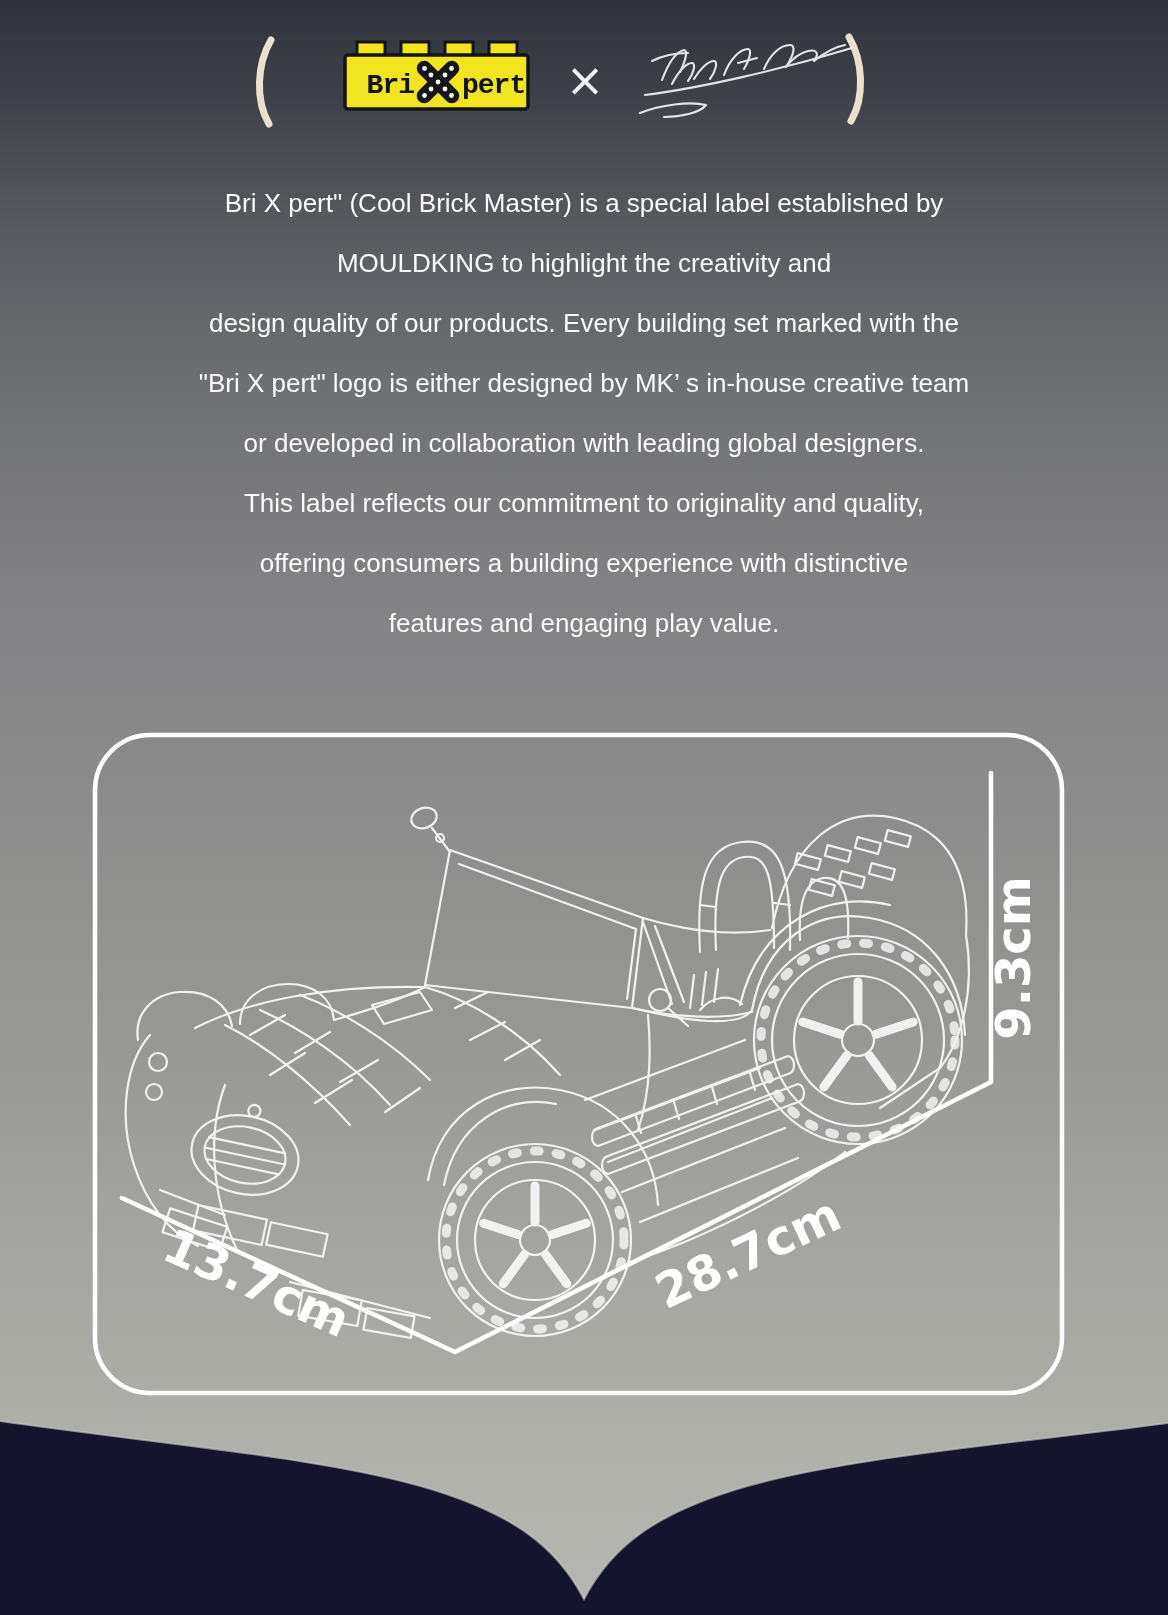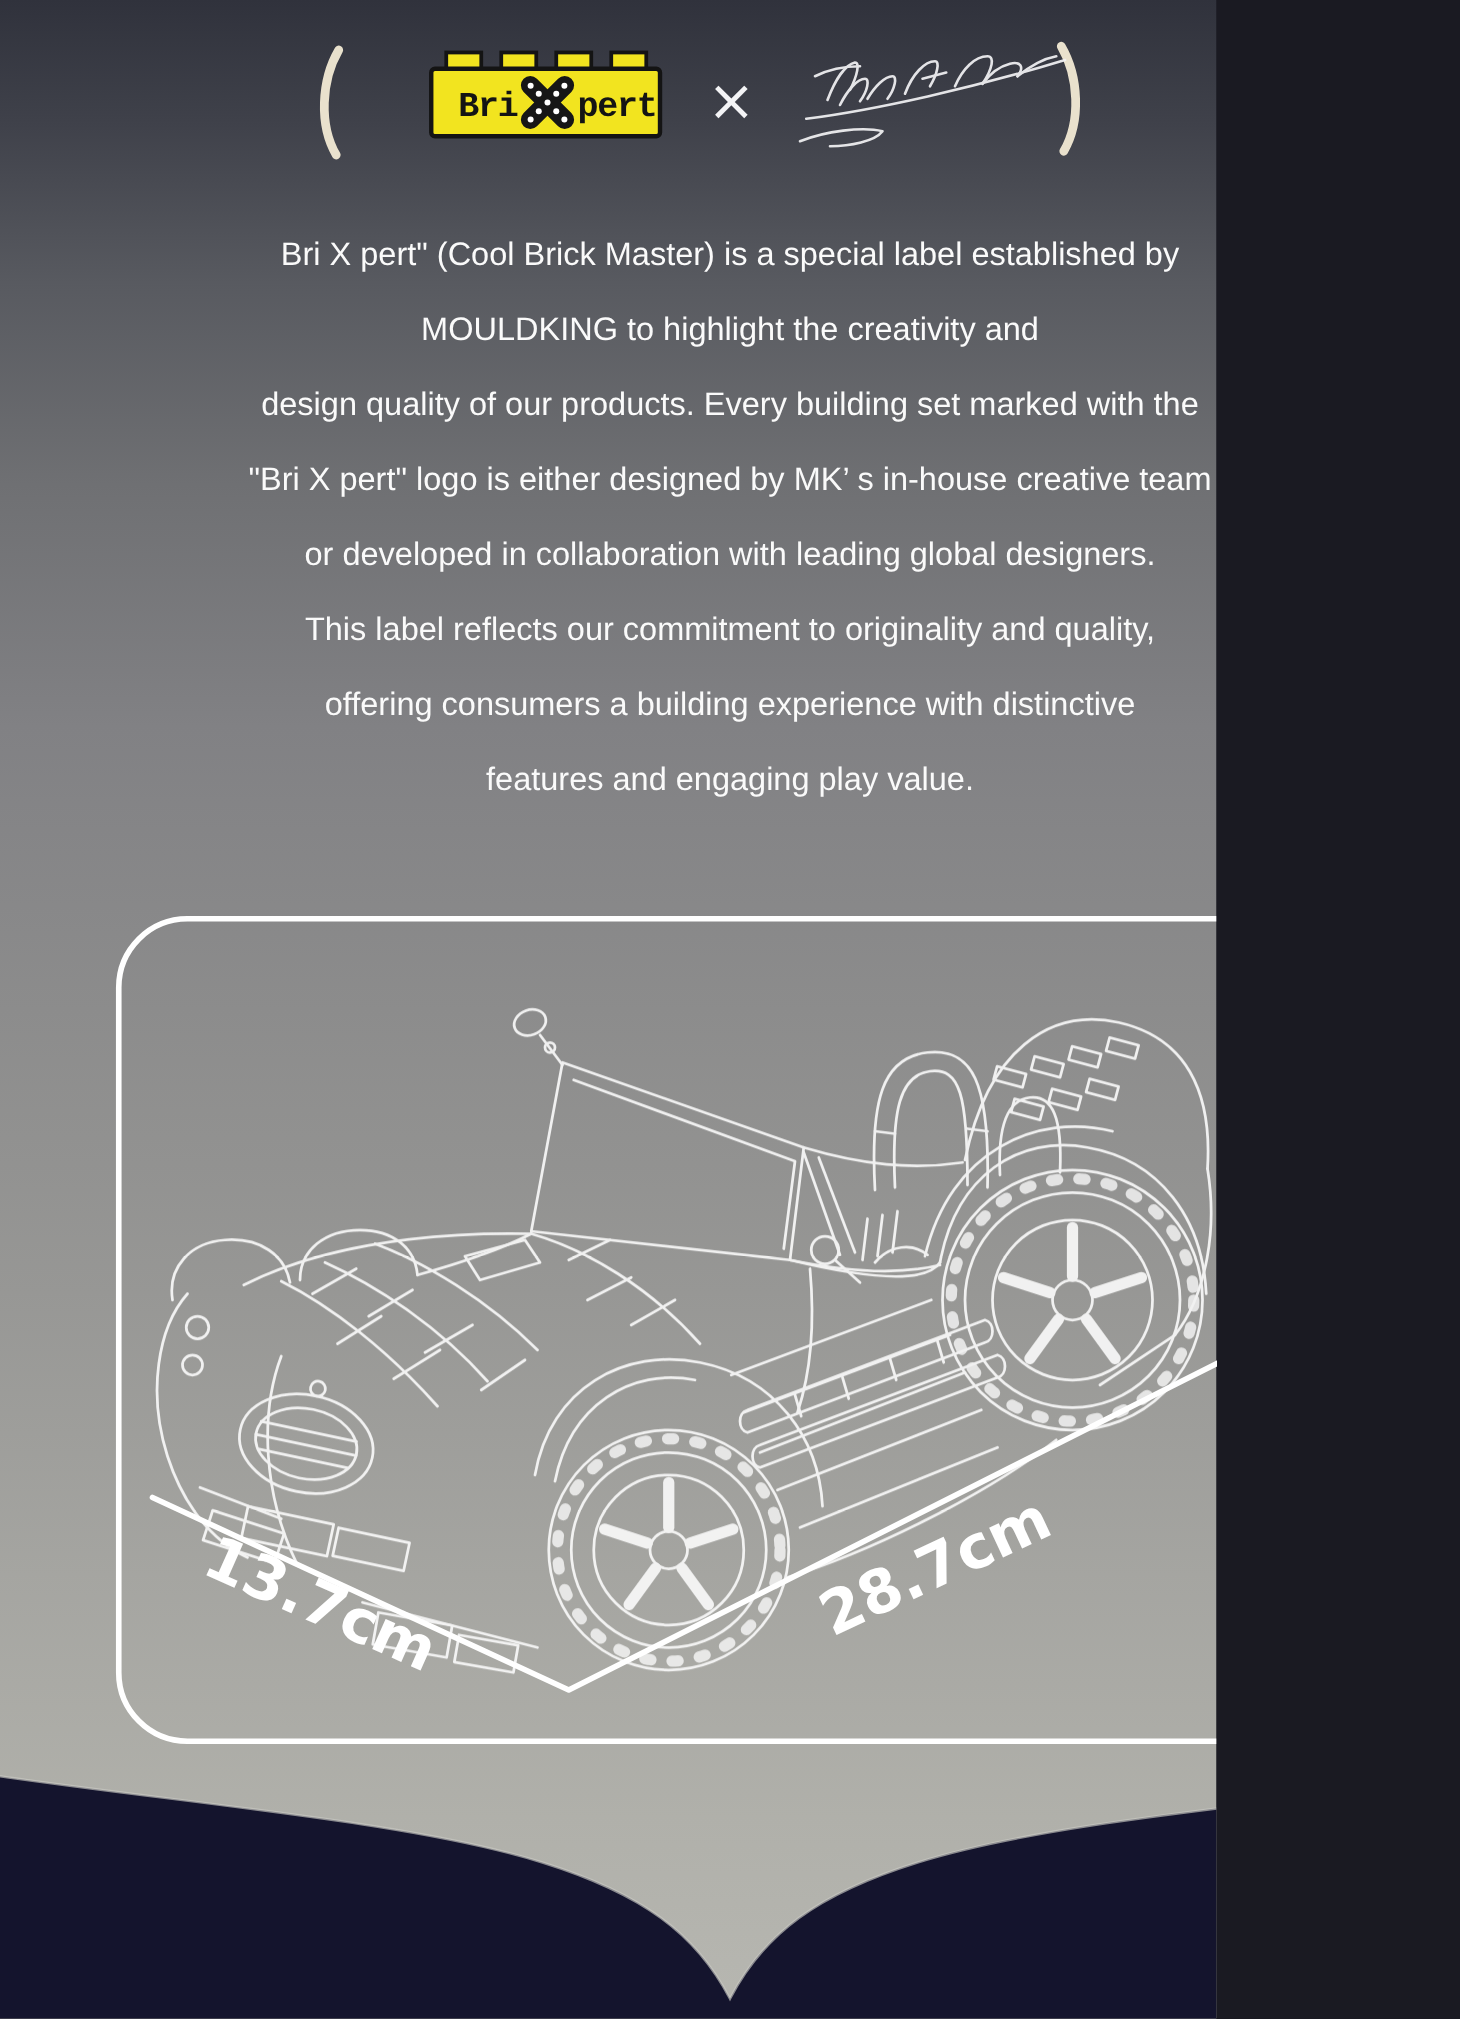--- a/index.html
+++ b/index.html
@@ -1,16 +1,16 @@
 <!DOCTYPE html>
 <html><head>
 <meta charset="utf-8">
 <style>
   html,body{margin:0;padding:0;background:#1a1a22;}
-  .page{position:relative;width:973px;height:1615px;overflow:hidden;font-family:"Liberation Sans",sans-serif;}
+  .page{position:relative;width:1168px;height:1615px;overflow:hidden;font-family:"Liberation Sans",sans-serif;}
   svg{display:block}
   .bracket{stroke:#e9e1cd;stroke-width:7;stroke-linecap:round;fill:none;}
   .brick-body{fill:#f2e41f;stroke:#141414;stroke-width:3.5;}
   .brick-stud{fill:#f2e41f;stroke:#141414;stroke-width:3;}
   .logo-text{font-family:"Liberation Mono","DejaVu Sans Mono",monospace;font-weight:bold;font-size:28px;fill:#141414;letter-spacing:-1px;}
   .xbar{fill:#161616;}
   .xdot{fill:#ffffff;}
   .collab-x{font-family:"DejaVu Sans",sans-serif;font-size:46px;fill:#f4f4f6;font-weight:400;}
   .sig{stroke:#f3f3f5;stroke-width:2.1;fill:none;stroke-linecap:round;stroke-linejoin:round;opacity:.92;}
   .para{font-family:"Liberation Sans",sans-serif;font-size:26px;fill:#fafafa;letter-spacing:0px;}

